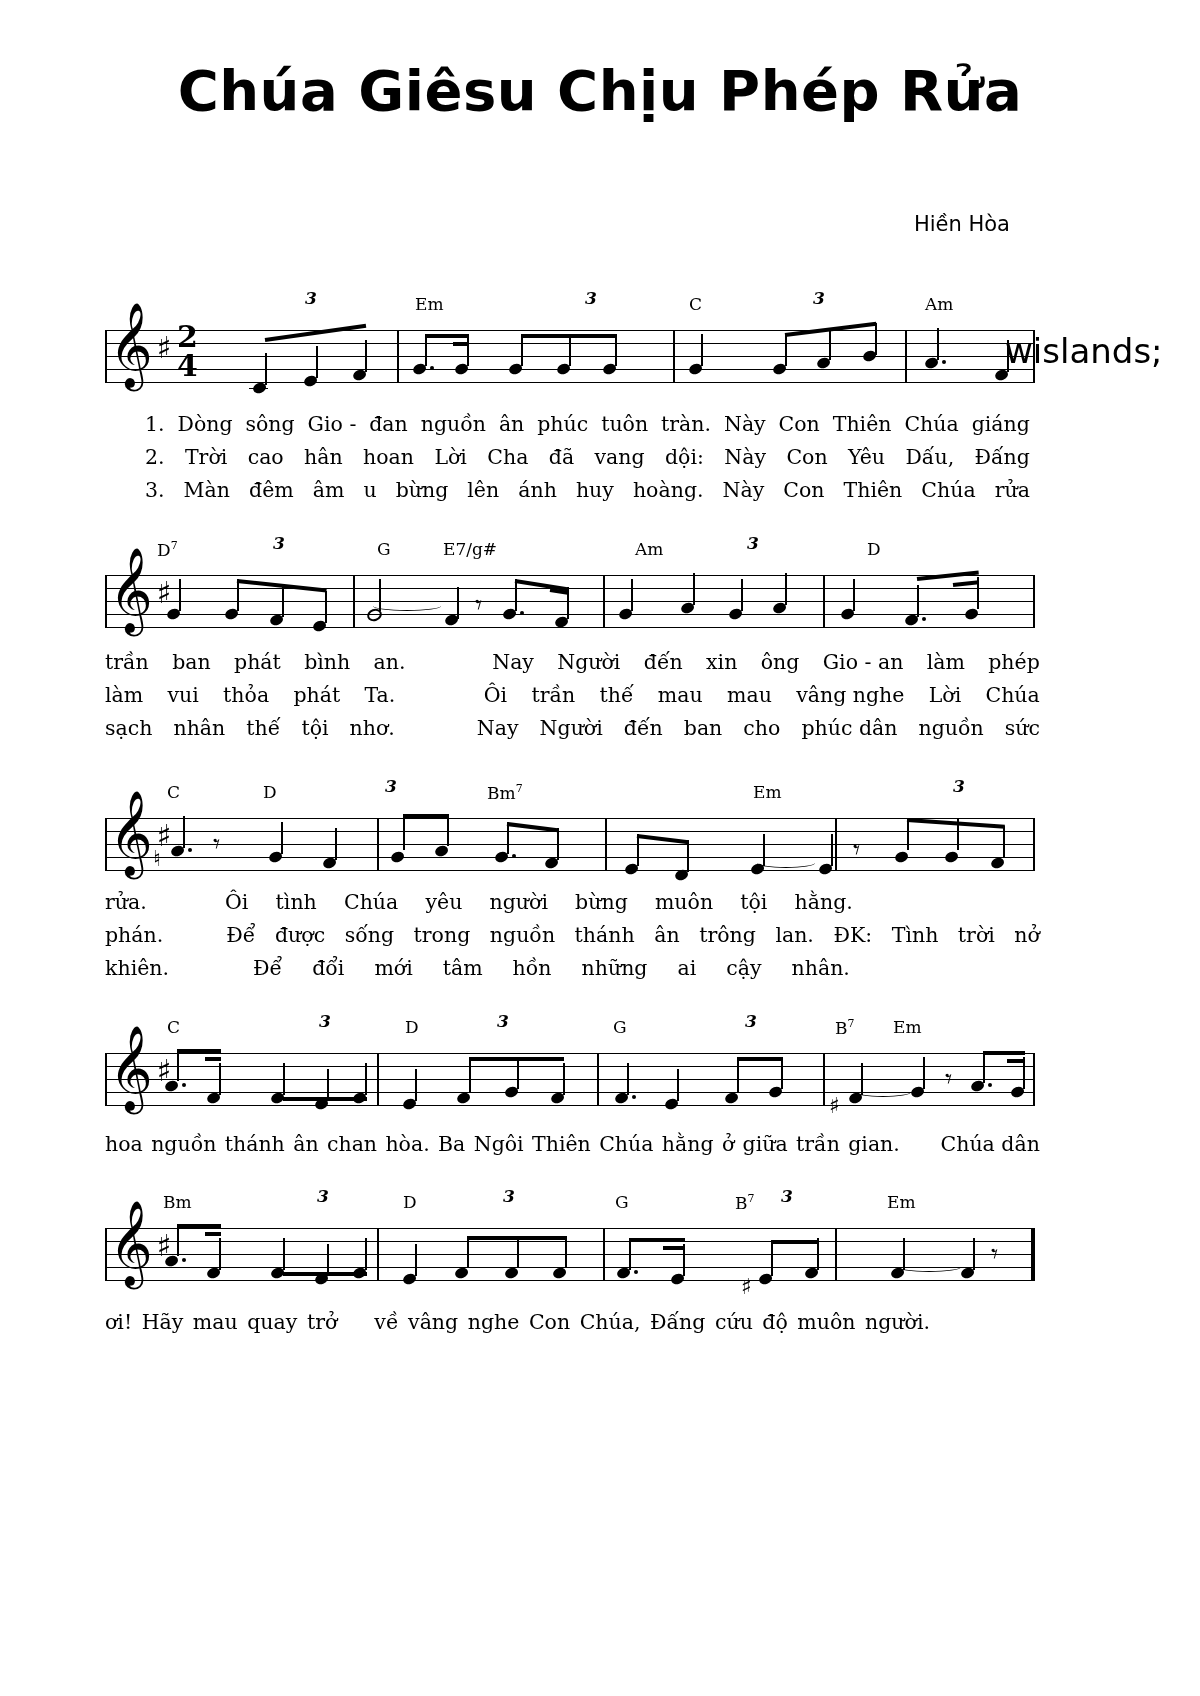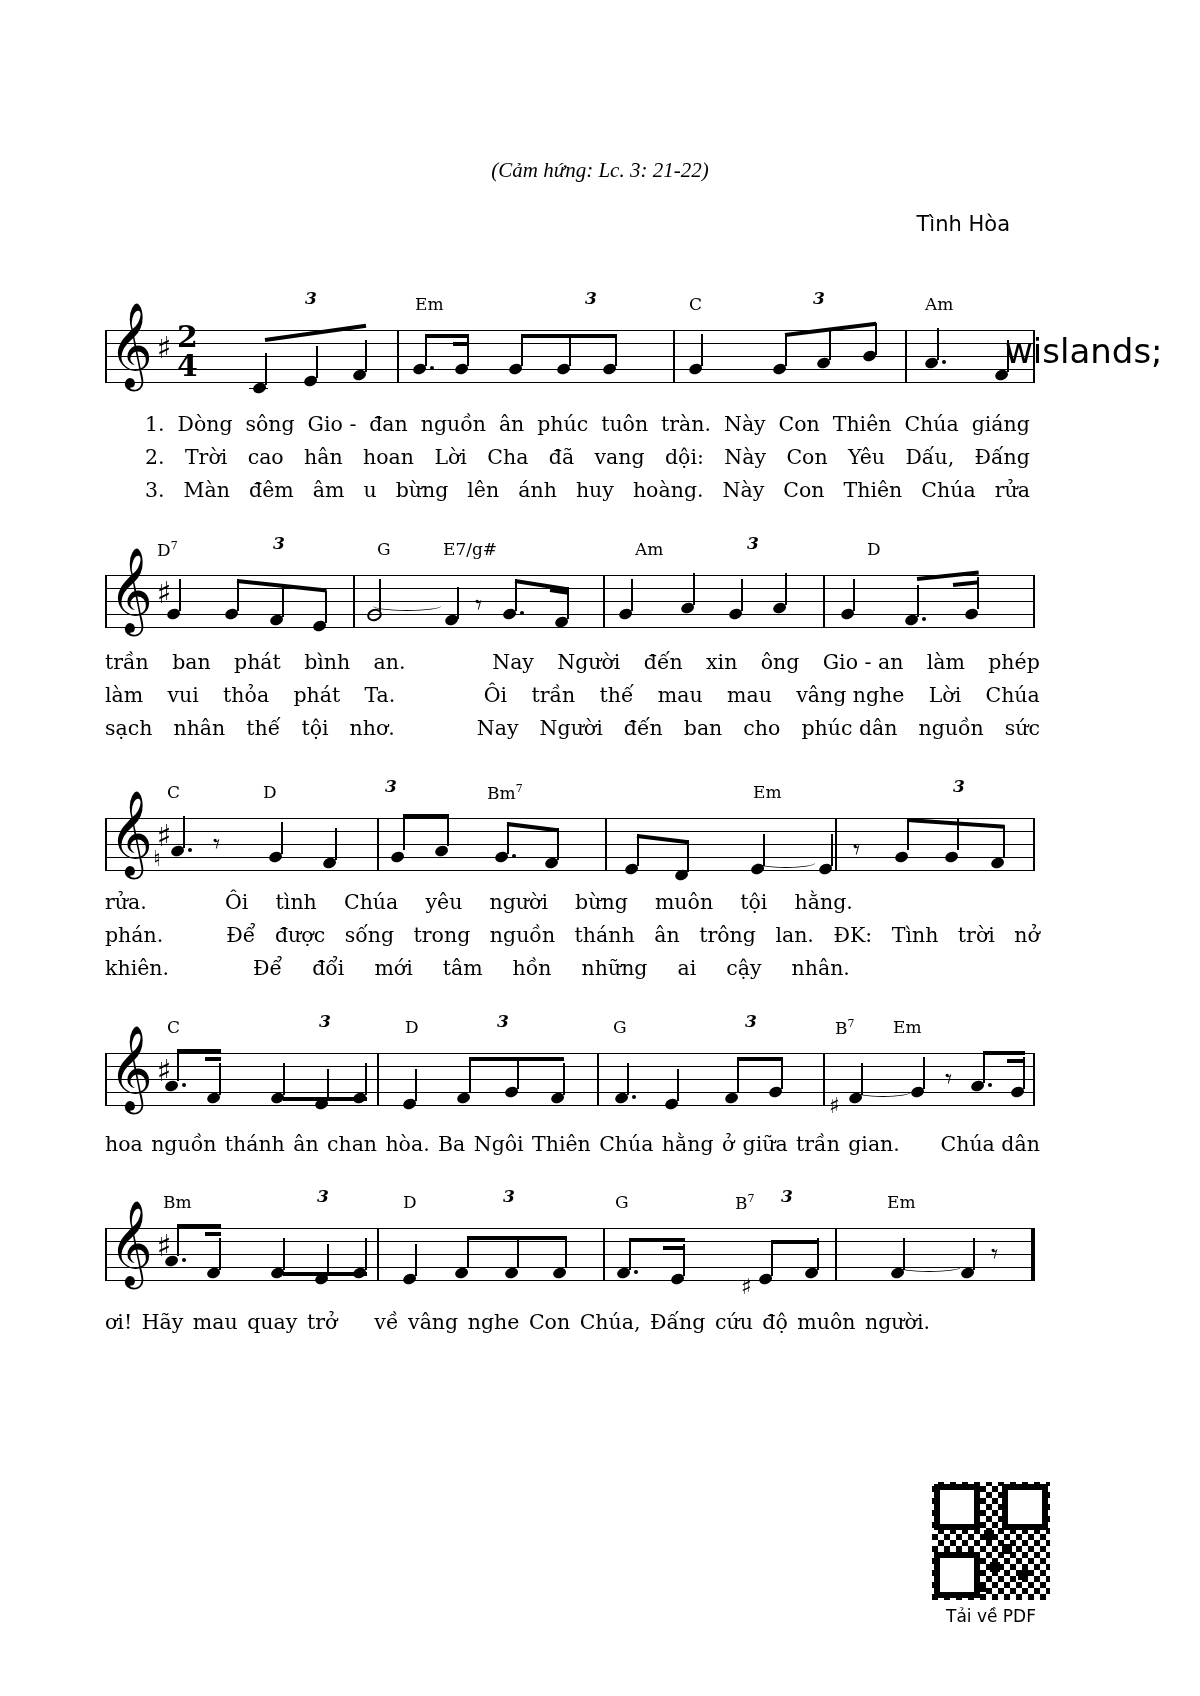--- a/index.html
+++ b/index.html
@@ -258,22 +258,22 @@
     margin-top: 6px;
     font-family: "DejaVu Sans", sans-serif;
     font-size: 17px;
   }
 </style>
 </head>
 <body>
 
 <div class="page">
 
-  <div class="subtitle">(Cảm hứng: Lc. 3: 21-22)</div>
-  <div class="composer">Tình Hòa</div>
+  <div class="title">Chúa Giêsu Chịu Phép Rửa</div>
+  <div class="composer">Hiền Hòa</div>
 
   <div class="system" style="top:320px;">
     <div class="staff">
       <div class="line l1"></div>
       <div class="line l2"></div>
       <div class="line l3"></div>
       <div class="line l4"></div>
       <div class="line l5"></div>
       <div class="barline start"></div>
       <div class="clef">𝄞</div>
@@ -825,25 +825,14 @@
       <span>Con</span>
       <span>Chúa,</span>
       <span>Đấng</span>
       <span>cứu</span>
       <span>độ</span>
       <span>muôn</span>
       <span>người.</span>
     </div>
   </div>
 
-  <div class="qr-wrap">
-    <div class="qr">
-      <div class="qr-inner"></div>
-      <div class="qr-dot" style="left:52px; top:48px;"></div>
-      <div class="qr-dot" style="left:70px; top:62px;"></div>
-      <div class="qr-dot" style="left:58px; top:80px;"></div>
-      <div class="qr-dot" style="left:86px; top:88px;"></div>
-      <div class="qr-dot" style="left:44px; top:100px;"></div>
-    </div>
-    <div class="qr-caption">Tải về PDF</div>
-  </div>
 
 </div>
 
 </body></html>

